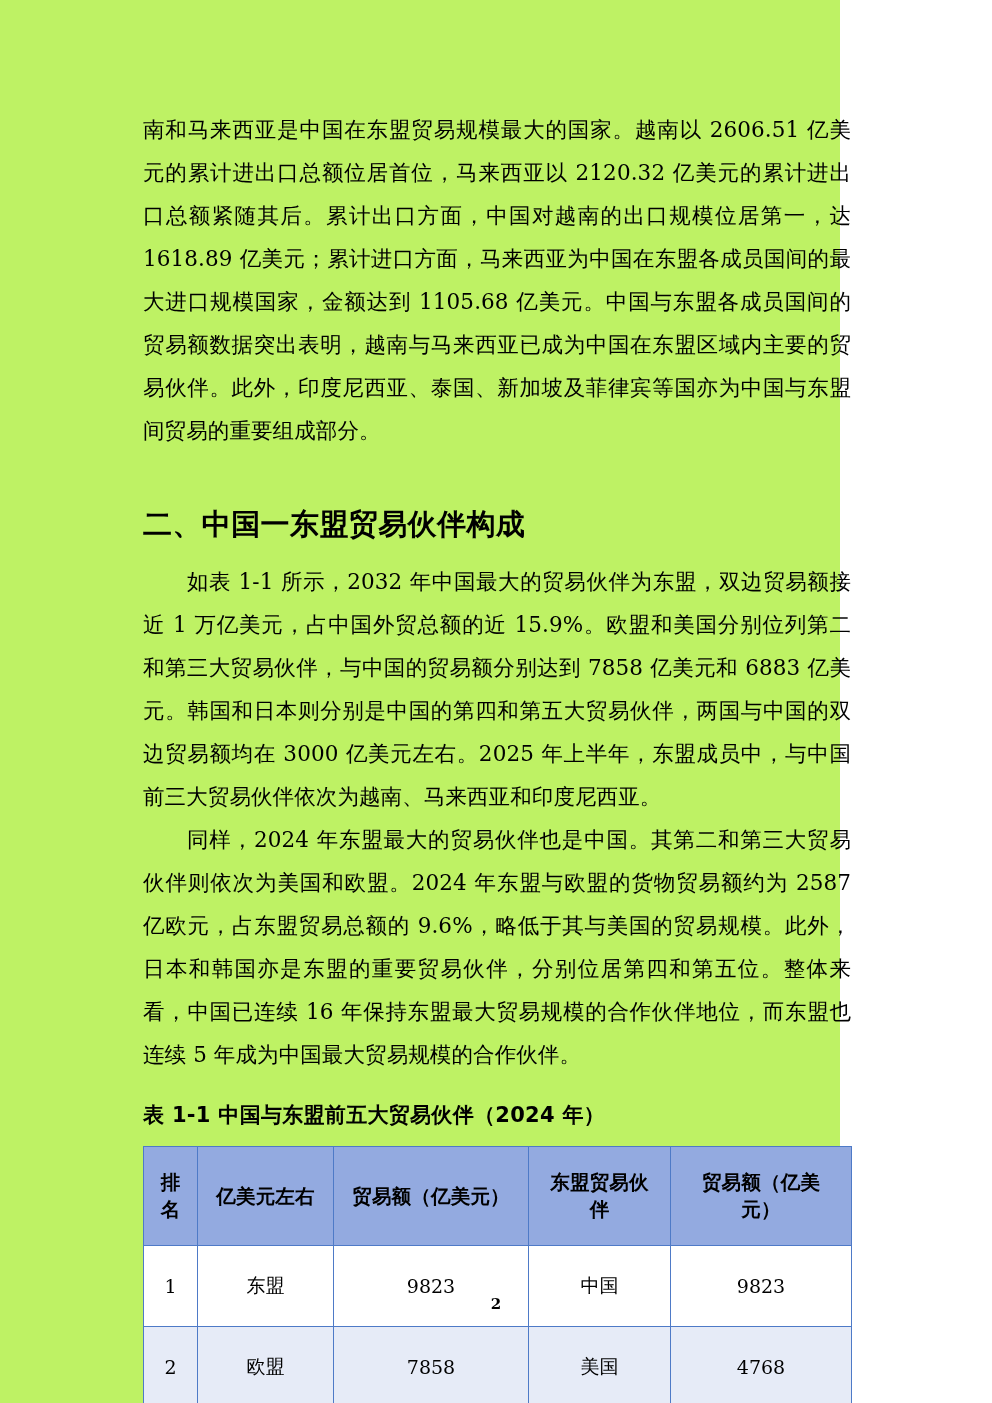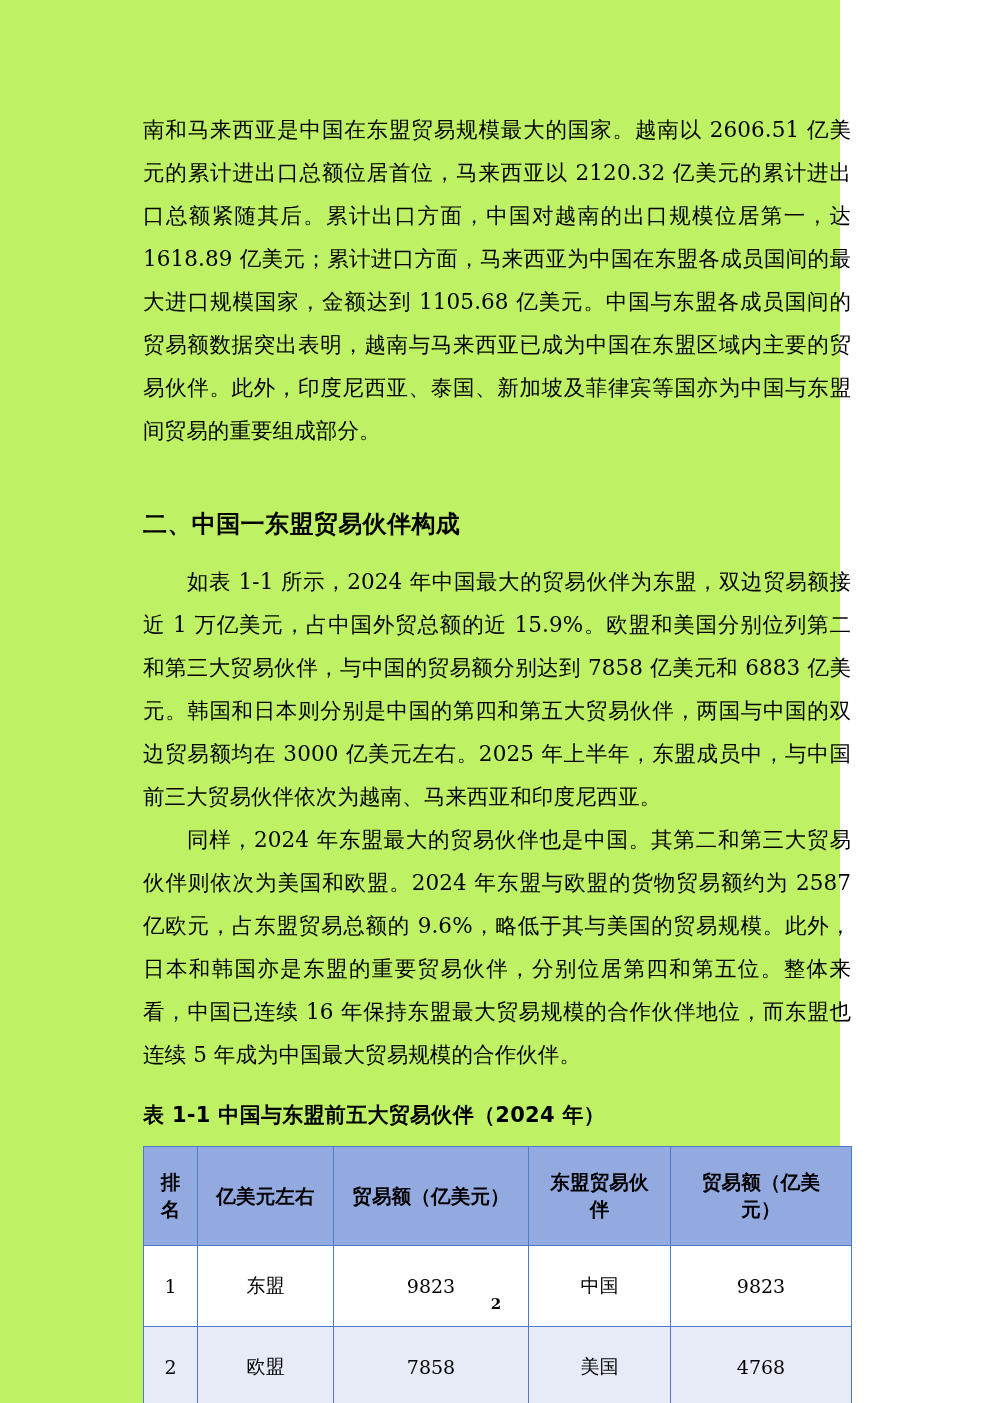--- a/index.html
+++ b/index.html
@@ -40,21 +40,21 @@
     letter-spacing: 0.1px;
     font-family: "DejaVu Serif", "Liberation Serif", serif;
   }
   p.para.indent {
     text-indent: 44px;
   }
 
   
   h2.section-heading {
     margin: 0;
-    font-size: 24px;
+    font-size: 29px;
     line-height: 40px;
     font-weight: bold;
     font-family: "DejaVu Sans", "Liberation Sans", sans-serif;
     letter-spacing: 0.4px;
   }
   .gap-before-heading { height: 52px; }
   .gap-after-heading  { height: 16px; }
   .gap-before-caption { height: 24px; }
   .gap-after-caption  { height: 16px; }
 
@@ -126,21 +126,21 @@
   <div class="content">
 
     <p class="para">南和马来西亚是中国在东盟贸易规模最大的国家。越南以 2606.51 亿美元的累计进出口总额位居首位，马来西亚以 2120.32 亿美元的累计进出口总额紧随其后。累计出口方面，中国对越南的出口规模位居第一，达 1618.89 亿美元；累计进口方面，马来西亚为中国在东盟各成员国间的最大进口规模国家，金额达到 1105.68 亿美元。中国与东盟各成员国间的贸易额数据突出表明，越南与马来西亚已成为中国在东盟区域内主要的贸易伙伴。此外，印度尼西亚、泰国、新加坡及菲律宾等国亦为中国与东盟间贸易的重要组成部分。</p>
 
     <div class="gap-before-heading"></div>
 
     <h2 class="section-heading">二、中国一东盟贸易伙伴构成</h2>
 
     <div class="gap-after-heading"></div>
 
-    <p class="para indent">如表 1-1 所示，2024 年中国最大的贸易伙伴为东盟，双边贸易额接近 1 万亿美元，占中国外贸总额的近 15.9%。欧盟和美国分别位列第二和第三大贸易伙伴，与中国的贸易额分别达到 7858 亿美元和 6883 亿美元。韩国和日本则分别是中国的第四和第五大贸易伙伴，两国与中国的双边贸易额均在 3000 亿美元左右。2025 年上半年，东盟成员中，与中国前三大贸易伙伴依次为越南、马来西亚和印度尼西亚。</p>
+    <p class="para indent">如表 1-1 所示，2032 年中国最大的贸易伙伴为东盟，双边贸易额接近 1 万亿美元，占中国外贸总额的近 15.9%。欧盟和美国分别位列第二和第三大贸易伙伴，与中国的贸易额分别达到 7858 亿美元和 6883 亿美元。韩国和日本则分别是中国的第四和第五大贸易伙伴，两国与中国的双边贸易额均在 3000 亿美元左右。2025 年上半年，东盟成员中，与中国前三大贸易伙伴依次为越南、马来西亚和印度尼西亚。</p>
 
     <p class="para indent">同样，2024 年东盟最大的贸易伙伴也是中国。其第二和第三大贸易伙伴则依次为美国和欧盟。2024 年东盟与欧盟的货物贸易额约为 2587 亿欧元，占东盟贸易总额的 9.6%，略低于其与美国的贸易规模。此外，日本和韩国亦是东盟的重要贸易伙伴，分别位居第四和第五位。整体来看，中国已连续 16 年保持东盟最大贸易规模的合作伙伴地位，而东盟也连续 5 年成为中国最大贸易规模的合作伙伴。</p>
 
     <div class="gap-before-caption"></div>
 
     <div class="table-caption">表 1-1  中国与东盟前五大贸易伙伴（2024 年）</div>
 
     <div class="gap-after-caption"></div>
 
     <table class="data-table">

